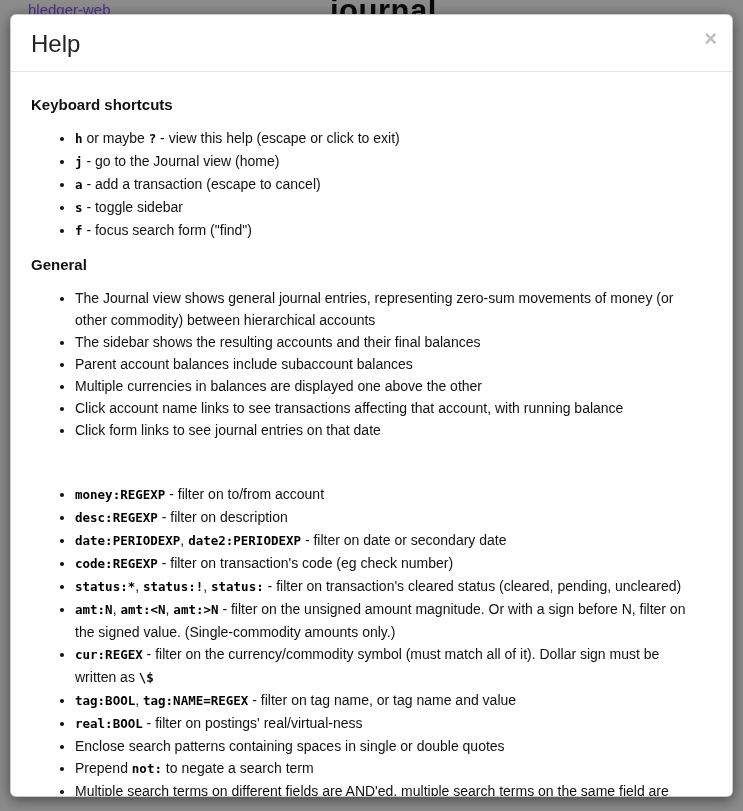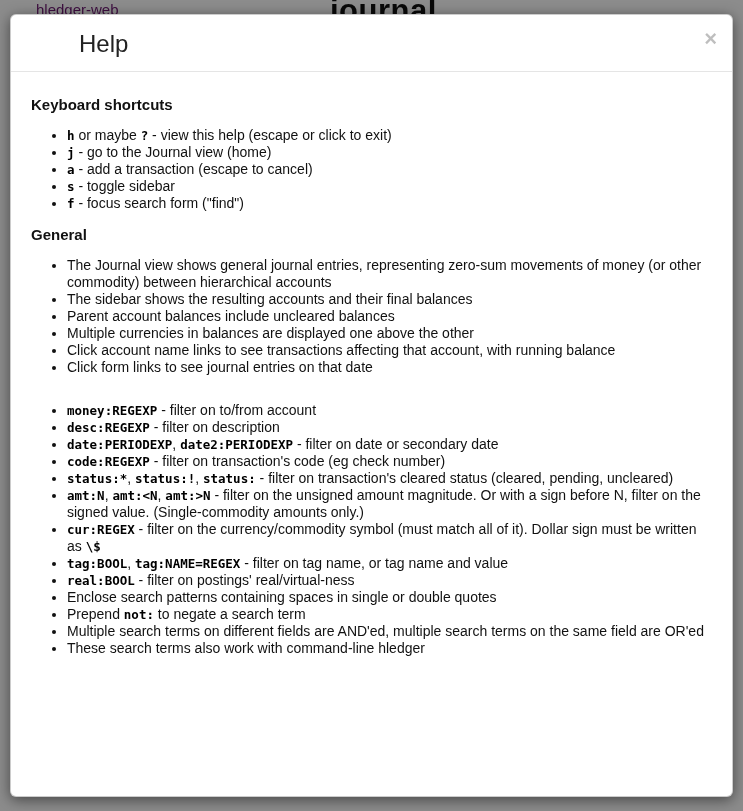--- a/index.html
+++ b/index.html
@@ -7,22 +7,22 @@
   body {
     width: 743px; height: 811px;
     position: relative; overflow: hidden;
     font-family: "Liberation Sans", "DejaVu Sans", sans-serif;
     background: #fff;
   }
 
   
   .page-behind { position: absolute; inset: 0; background: #fff; }
   .brand {
-    position: absolute; left: 36px; top: 1px;
-    font-size: 15px; color: #701a75; text-decoration: none;
+    position: absolute; left: 28px; top: 1px;
+    font-size: 15px; color: #8b5cf6; text-decoration: none;
   }
   .page-heading {
     position: absolute; left: 330px; top: -7px;
     font-size: 31px; font-weight: bold; color: #111; letter-spacing: .5px;
   }
   .overlay { position: absolute; inset: 0; background: rgba(0,0,0,0.45); }
 
   
   .modal-box {
     position: absolute; left: 10px; top: 14px;
@@ -30,37 +30,37 @@
     background: #fff; border-radius: 6px;
     border: 1px solid rgba(0,0,0,.2);
     box-shadow: 0 3px 14px rgba(0,0,0,.5);
     overflow: hidden;
   }
   .modal-header {
     position: relative;
     padding: 15px 20px 13px;
     border-bottom: 1px solid #e5e5e5;
   }
-  .modal-title { font-size: 24px; font-weight: 500; color: #222; line-height: 1.15; margin-left: 48px; }
+  .modal-title { font-size: 24px; font-weight: 500; color: #222; line-height: 1.15; }
   .close-btn {
     position: absolute; right: 15px; top: 13px;
     background: none; border: none; padding: 0;
     font-size: 22px; font-weight: bold; line-height: 1;
     color: #000; opacity: .25; cursor: pointer;
     font-family: "Liberation Sans", sans-serif;
   }
   .modal-body { padding: 14px 20px 20px; display: flex; gap: 26px; flex-direction: column; }
   .col { flex: 1 1 0; min-width: 0; }
 
   .sec-heading { font-size: 15px; font-weight: bold; color: #111; margin: 10px 0 14px; }
   .sec-heading.mt { margin-top: 14px; }
 
   ul.help-list {
-    margin: 0; padding: 0 0 0 36px;
-    font-size: 14px; line-height: 17px; color: #111;
+    margin: 8px; padding: 0 0 0 36px;
+    font-size: 14px; line-height: 22px; color: #111;
   }
   ul.help-list li { margin: 0; }
 
   code {
     font-family: "DejaVu Sans Mono", "Liberation Mono", monospace;
     font-weight: bold; font-size: 12.5px; color: #000;
   }
 </style>
 </head>
 <body>
@@ -84,21 +84,21 @@
           <li><code>h</code> or maybe <code>?</code> - view this help (escape or click to exit)</li>
           <li><code>j</code> - go to the Journal view (home)</li>
           <li><code>a</code> - add a transaction (escape to cancel)</li>
           <li><code>s</code> - toggle sidebar</li>
           <li><code>f</code> - focus search form ("find")</li>
         </ul>
       <div class="sec-heading mt">General</div>
       <ul class="help-list">
           <li>The Journal view shows general journal entries, representing zero-sum movements of money (or other commodity) between hierarchical accounts</li>
           <li>The sidebar shows the resulting accounts and their final balances</li>
-          <li>Parent account balances include uncleared balances</li>
+          <li>Parent account balances include subaccount balances</li>
           <li>Multiple currencies in balances are displayed one above the other</li>
           <li>Click account name links to see transactions affecting that account, with running balance</li>
           <li>Click form links to see journal entries on that date</li>
         </ul>
     </div>
     <div class="col">
       <ul class="help-list">
           <li><code>money:REGEXP</code> - filter on to/from account</li>
           <li><code>desc:REGEXP</code> - filter on description</li>
           <li><code>date:PERIODEXP</code>, <code>date2:PERIODEXP</code> - filter on date or secondary date</li>

